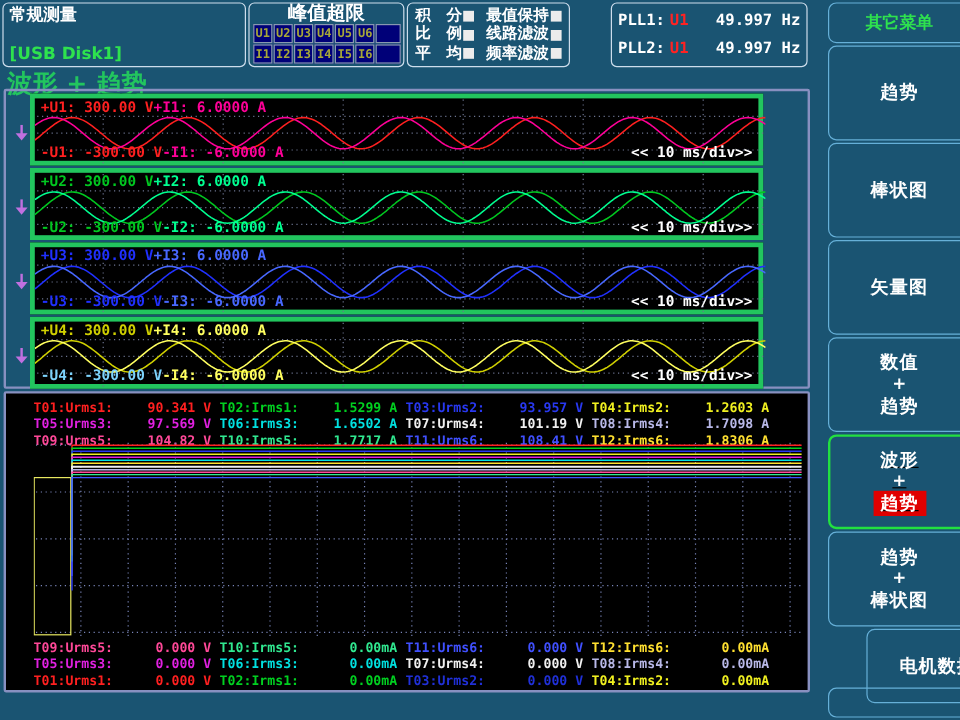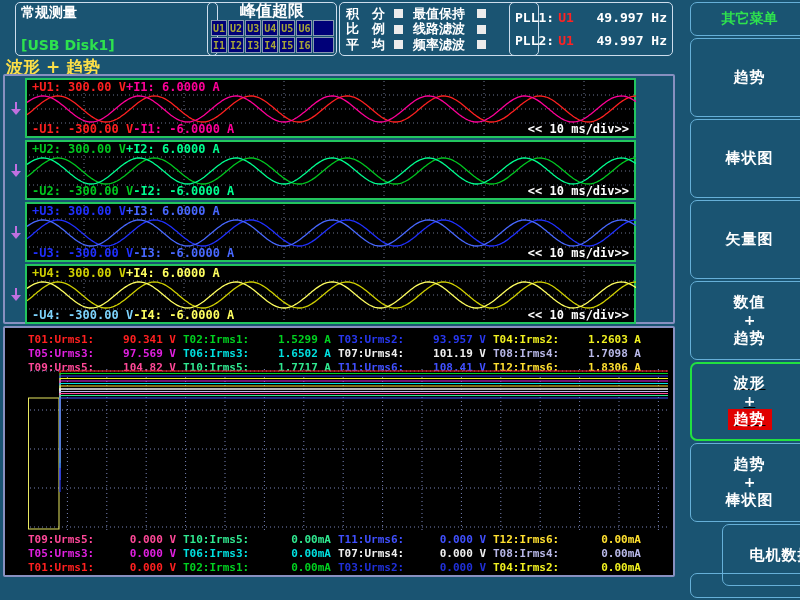--- a/index.html
+++ b/index.html
@@ -1,50 +1,50 @@
 <!DOCTYPE html>
 <html><head>
 <meta charset="utf-8">
 <style>
   html,body{margin:0;padding:0;background:#0b2c3d;}
   .screen{position:relative;width:800px;height:600px;background:#1a5472;
     font-family:"DejaVu Sans",sans-serif;overflow:hidden;}
   .hbox{position:absolute;border:1px solid #cdddec;border-radius:5px;box-sizing:border-box;}
   
-  #box-mode{left:15px;top:2px;width:203px;height:54px;}
+  #box-mode{left:2px;top:2px;width:203px;height:54px;}
   .mode-label{position:absolute;top:1px;left:5px;color:#fff;font-weight:bold;font-size:14px;}
   .storage-label{position:absolute;bottom:2px;left:5px;color:#2ee24e;font-weight:bold;font-size:14px;}
   
   #box-peak{left:207px;top:2px;width:130px;height:54px;}
   .peak-title{color:#fff;text-align:center;font-size:16px;font-weight:bold;line-height:16px;}
   .peak-row{display:flex;gap:1px;margin:1px 2px 0 3px;}
   .peak-cell{width:16px;height:14px;background:#000078;border:1px solid #8898b0;
     color:#a8a838;font:bold 10px "DejaVu Sans Mono",monospace;
     display:flex;align-items:center;justify-content:center;box-sizing:content-box;}
   .peak-cell.wide{width:21px;}
   
-  #box-toggles{left:339px;top:2px;width:200px;height:54px;display:flex;flex-direction:column;
+  #box-toggles{left:339px;top:2px;width:136px;height:54px;display:flex;flex-direction:column;
     justify-content:space-evenly;padding:2px 6px;box-sizing:border-box;}
   .toggle-row{display:flex;align-items:center;color:#fff;font-weight:bold;font-size:13px;line-height:14px;}
   .toggle-row .lbl1{width:48px;}
   .toggle-row .lbl2{width:64px;margin-left:10px;}
   .chk{width:9px;height:9px;background:#ececec;flex:0 0 auto;}
   
   #box-pll{left:509px;top:2px;width:164px;height:54px;display:flex;flex-direction:column;justify-content:space-evenly;}
   .pll-row{display:flex;align-items:flex-start;color:#fff;
     font:bold 13px "DejaVu Sans Mono",monospace;padding:0 5px;}
   .pll-src{color:#ff2222;margin:0 4px;}
   .pll-val{margin-left:auto;}
   
-  .view-title{position:absolute;left:6px;top:56px;color:#fde047;font-weight:bold;font-size:17px;}
+  .view-title{position:absolute;left:6px;top:56px;color:#22c55e;font-weight:bold;font-size:21px;}
   
   .wave-panel{position:absolute;left:3px;top:74px;width:672px;height:250px;
     border:2px solid #8890c0;border-radius:2px;box-sizing:border-box;}
   .channel{position:absolute;left:20px;width:611px;height:60px;background:#000;
-    border:2px solid #22c55e;box-sizing:border-box;}
+    border:4px solid #22c55e;box-sizing:border-box;}
   .wave-svg{position:absolute;left:0;top:0;}
   .ch-label{position:absolute;left:5px;font:bold 12px "DejaVu Sans Mono",monospace;white-space:pre;}
   .ch-top{top:0px;}
   .ch-bot{bottom:0px;}
   .ch-timediv{position:absolute;right:5px;bottom:0px;color:#fff;
     font:bold 12px "DejaVu Sans Mono",monospace;}
   .ch-arrow{position:absolute;left:-17px;top:22px;}
   
   .trend-panel{position:absolute;left:3px;top:326px;width:672px;height:251px;background:#000;
     border:2px solid #8890c0;border-radius:2px;box-sizing:border-box;}

